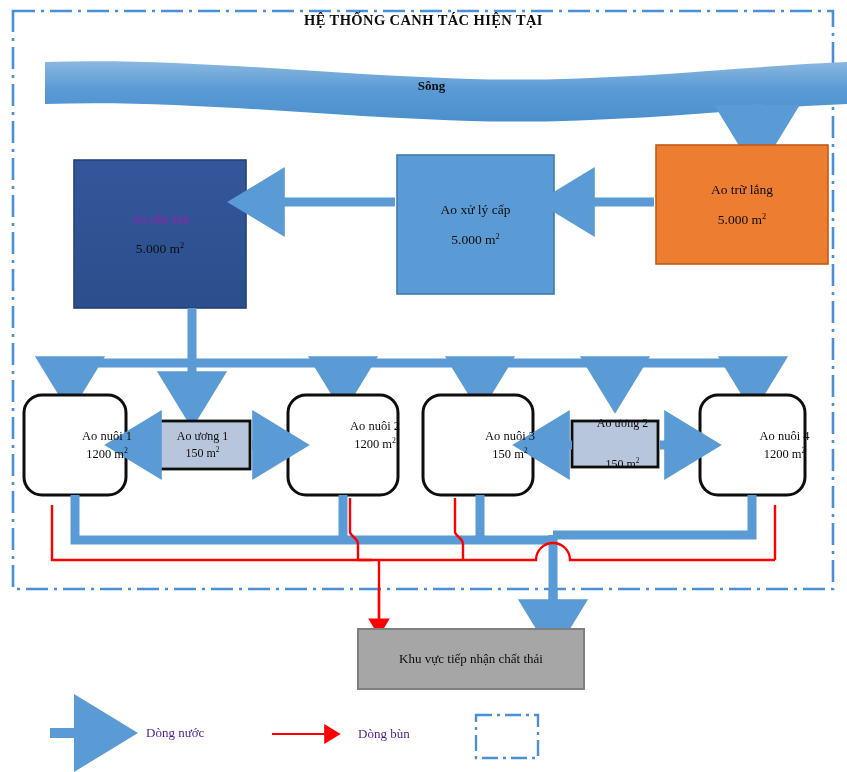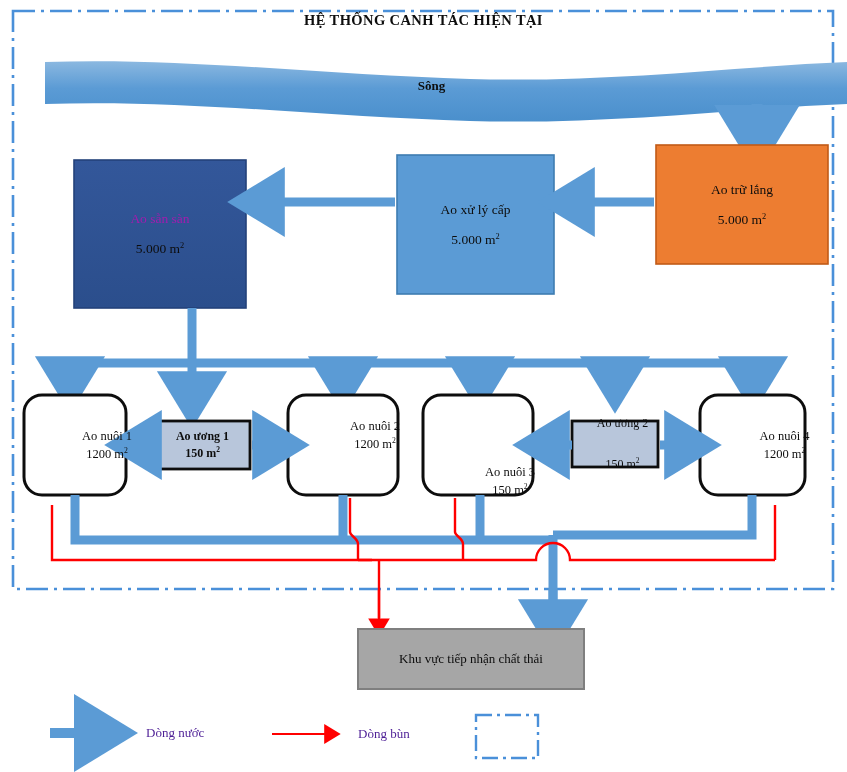--- a/index.html
+++ b/index.html
@@ -227,31 +227,31 @@
   <div class="node-text grow-pond-label" style="left:24px; top:395px; width:102px; height:100px;">
     <span>Ao nuôi 1</span>
     <span><i style="font-style:normal">1200 m</i><i class="sup" style="font-style:normal">2</i></span>
   </div>
 
   <div class="node-text grow-pond-label" style="left:288px; top:395px; width:110px; height:80px;">
     <span>Ao nuôi 2</span>
     <span><i style="font-style:normal">1200 m</i><i class="sup" style="font-style:normal">2</i></span>
   </div>
 
-  <div class="node-text grow-pond-label" style="left:423px; top:395px; width:110px; height:100px;margin-top:36px;">
+  <div class="node-text grow-pond-label" style="left:423px; top:395px; width:110px; height:100px;">
     <span>Ao nuôi 3</span>
     <span><i style="font-style:normal">150 m</i><i class="sup" style="font-style:normal">2</i></span>
   </div>
 
   <div class="node-text grow-pond-label" style="left:700px; top:395px; width:105px; height:100px;">
     <span>Ao nuôi 4</span>
     <span><i style="font-style:normal">1200 m</i><i class="sup" style="font-style:normal">2</i></span>
   </div>
 
-  <div class="node-text nursery-label" style="left:155px; top:421px; width:95px; height:48px;font-weight:bold;">
+  <div class="node-text nursery-label" style="left:155px; top:421px; width:95px; height:48px;">
     <span>Ao ương 1</span>
     <span><i style="font-style:normal">150 m</i><i class="sup" style="font-style:normal">2</i></span>
   </div>
 
   <div class="node-text nursery-label" style="left:572px; top:421px; width:101px; height:46px;gap:24px;">
     <span>Ao ương 2</span>
     <span><i style="font-style:normal">150 m</i><i class="sup" style="font-style:normal">2</i></span>
   </div>
 
   <div class="node-text waste-label" style="left:358px; top:629px; width:226px; height:60px;">

